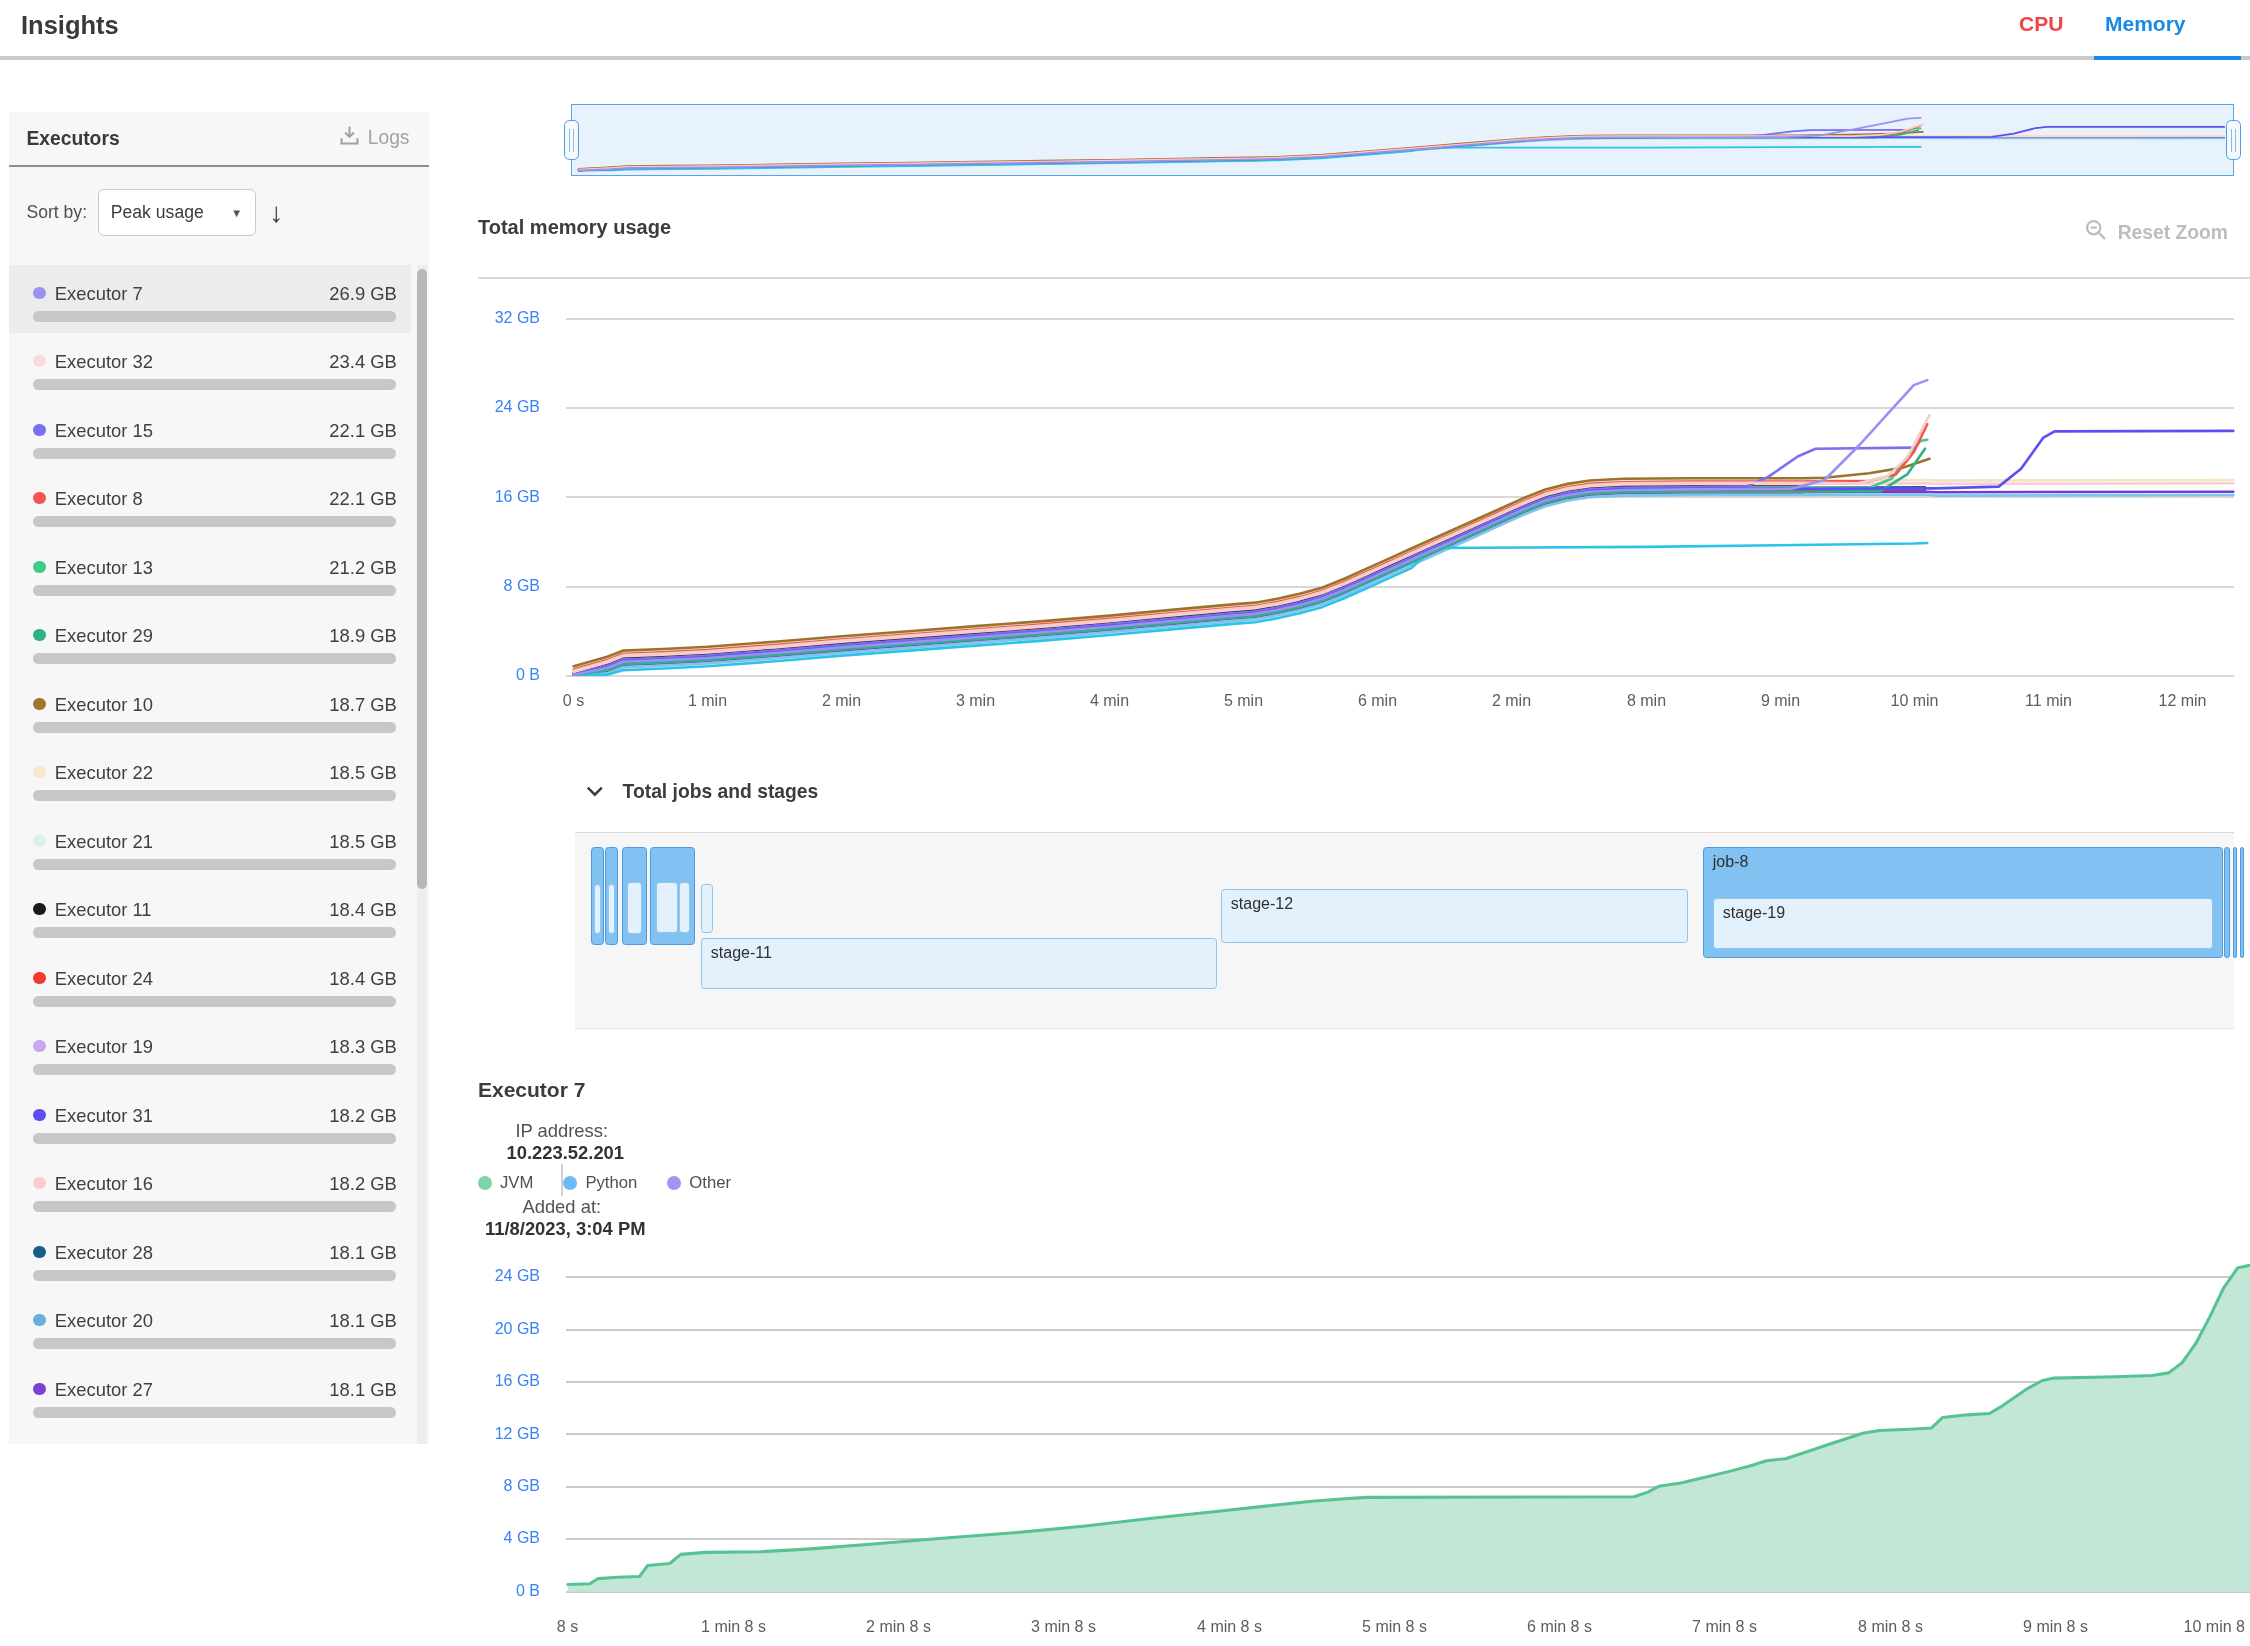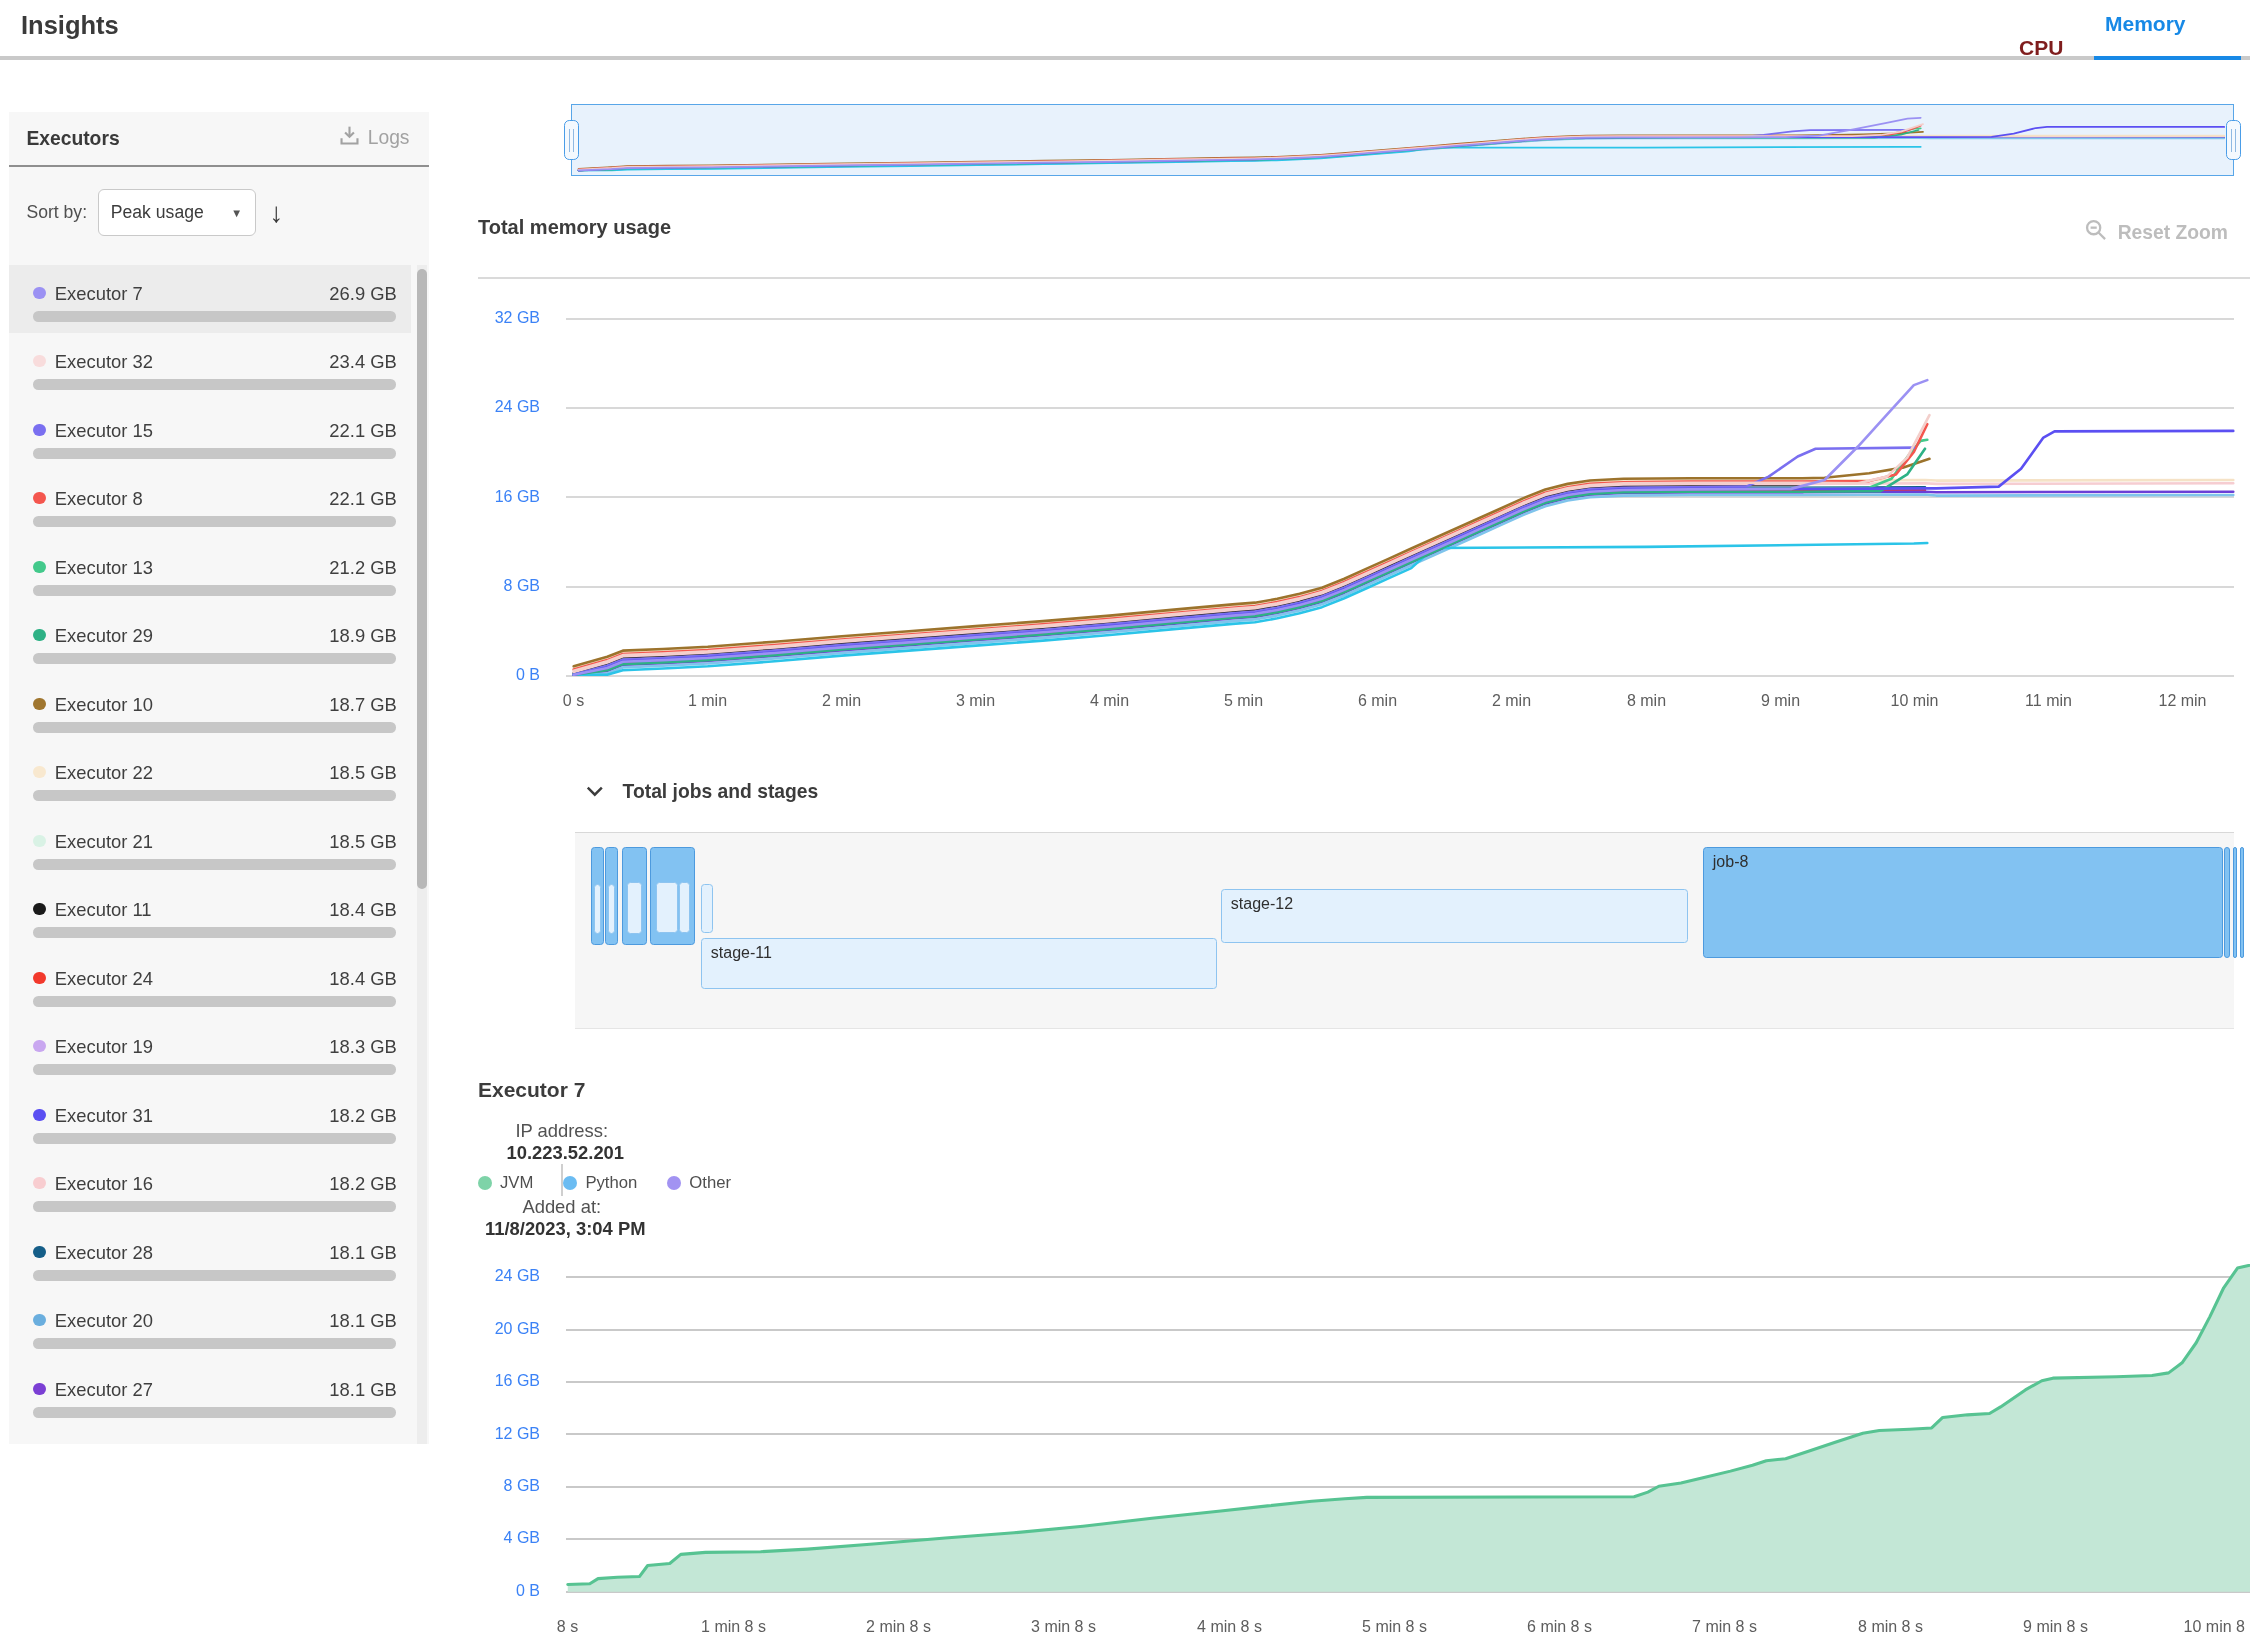--- a/index.html
+++ b/index.html
@@ -4,21 +4,21 @@
 <style>
   * { box-sizing: border-box; margin: 0; padding: 0; }
   html,body { background:#fff; }
   body { font-family: "Liberation Sans", sans-serif; color:#3c3c3c; }
   #page { position:relative; width:2251px; height:1647px; background:#fff; overflow:hidden; }
 
   
   .page-title { position:absolute; left:21px; top:10.5px; font-size:25.5px; font-weight:600; color:#3a3a3a; }
   .header-line { position:absolute; left:0; top:56px; width:2251px; height:3.5px; background:#c9c9c9; }
   .tab { position:absolute; top:12.3px; font-size:21px; font-weight:600; cursor:pointer; }
-  .tab-cpu { left:2019px; color:#7f1d1d;margin-top:24px; }
+  .tab-cpu { left:2019px; color:#ef4444; }
   .tab-mem { left:2105px; color:#1789e6; }
   .tab-underline { position:absolute; left:2094px; top:56px; width:147px; height:4.4px; background:#1789e6; }
 
   
   .sidebar { position:absolute; left:8.8px; top:112px; width:420px; height:1332px; background:#f7f7f7; }
   .sb-title { position:absolute; left:17.6px; top:16px; font-size:19.3px; font-weight:700; color:#3a3a3a; }
   .logs-btn { position:absolute; right:19.3px; top:12.3px; font-size:19.3px; color:#a2a2a2; display:flex; align-items:center; gap:7px; }
   .sb-divider { position:absolute; left:0; top:53px; width:420px; height:1.8px; background:#8f8f8f; }
   .sort-row { position:absolute; left:17.6px; top:77px; display:flex; align-items:center; }
   .sort-label { font-size:17.6px; color:#4f4f4f; margin-right:10.5px; }
@@ -274,20 +274,23 @@
       <div class="stage-block" style="left: 104px; top: 49px; width: 10.5px; height: 51px;"></div>
       <div class="stage-block" style="left: 126px; top: 51px; width: 12.3px; height: 49px;"></div>
       <div class="stage-block" style="left: 646px; top: 56px; width: 467px; height: 54px;">
         <span class="block-label">stage-12</span>
       </div>
       <div class="stage-block" style="left: 126px; top: 105px; width: 516px; height: 51px;">
         <span class="block-label">stage-11</span>
       </div>
       <div class="job-block" style="left: 1128px; top: 14px; width: 520px; height: 111px;">
         <span class="block-label">job-8</span>
+      </div>
+      <div class="stage-block" style="left: 1138px; top: 65px; width: 500px; height: 51px;">
+        <span class="block-label">stage-19</span>
       </div>
       <div class="job-block" style="left: 1649px; top: 14px; width: 6.1px; height: 111px;"></div>
       <div class="job-block" style="left: 1658px; top: 14px; width: 4.4px; height: 111px;"></div>
       <div class="job-block" style="left: 1665px; top: 14px; width: 4.4px; height: 111px;"></div>
     </div>
 
   <div class="exec-detail-title">Executor 7</div>
   <div class="exec-meta">
     <span>IP address:</span>
     <b>10.223.52.201</b>

